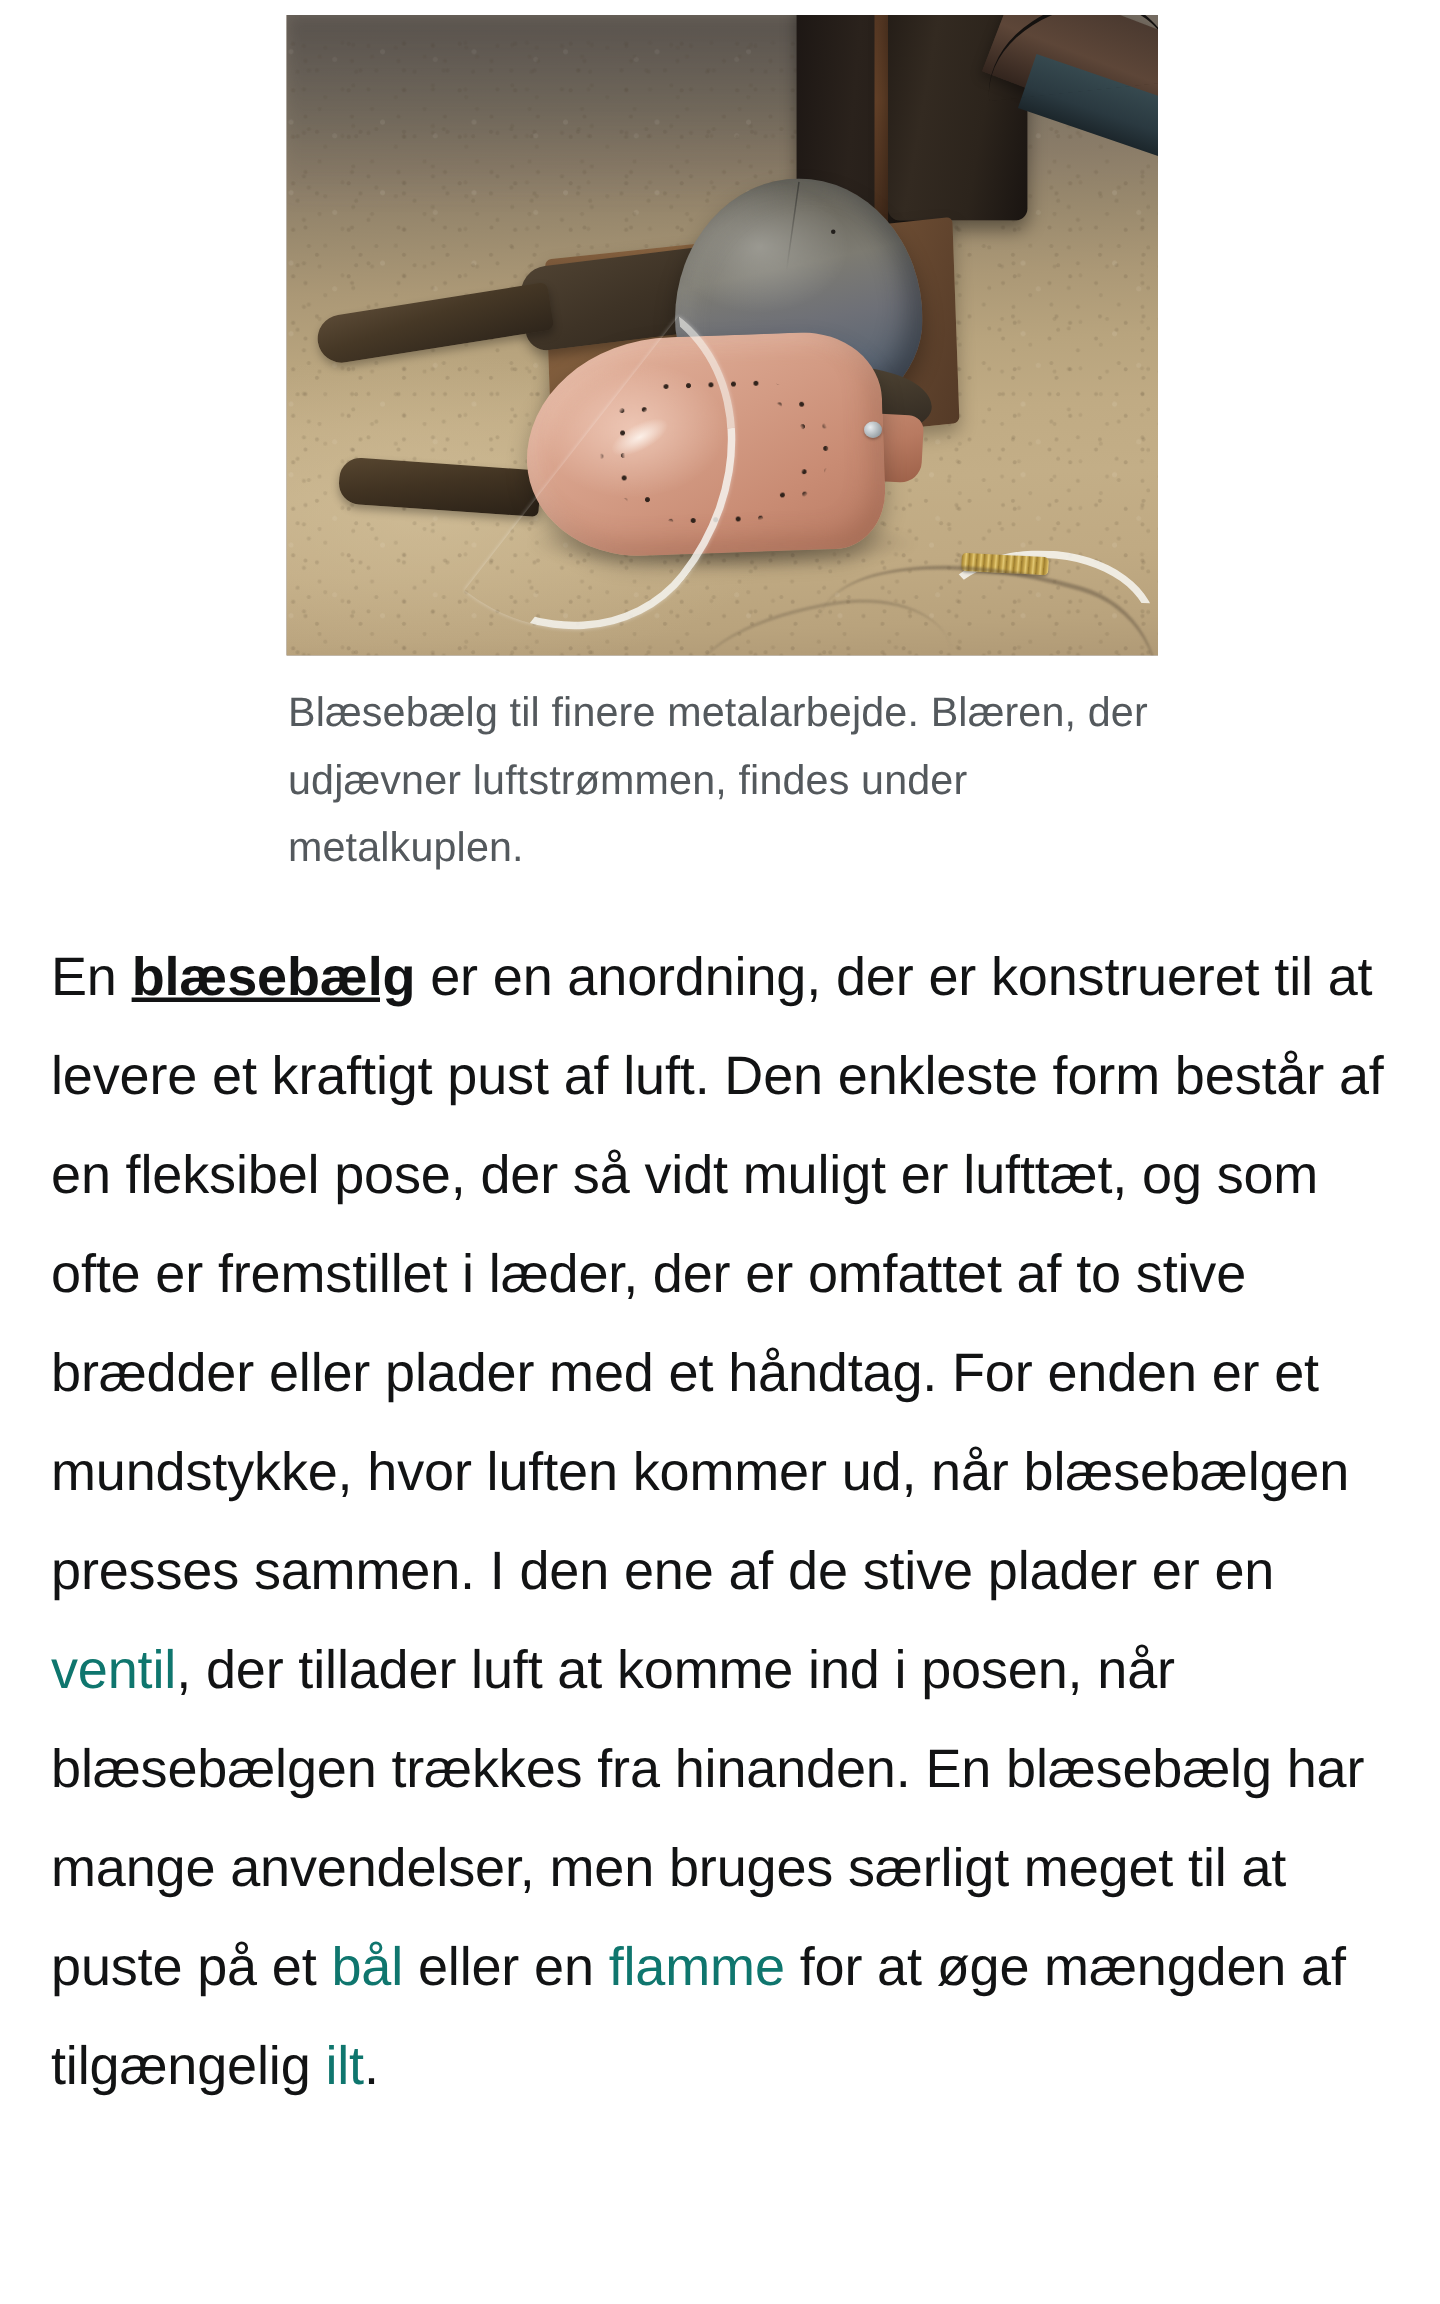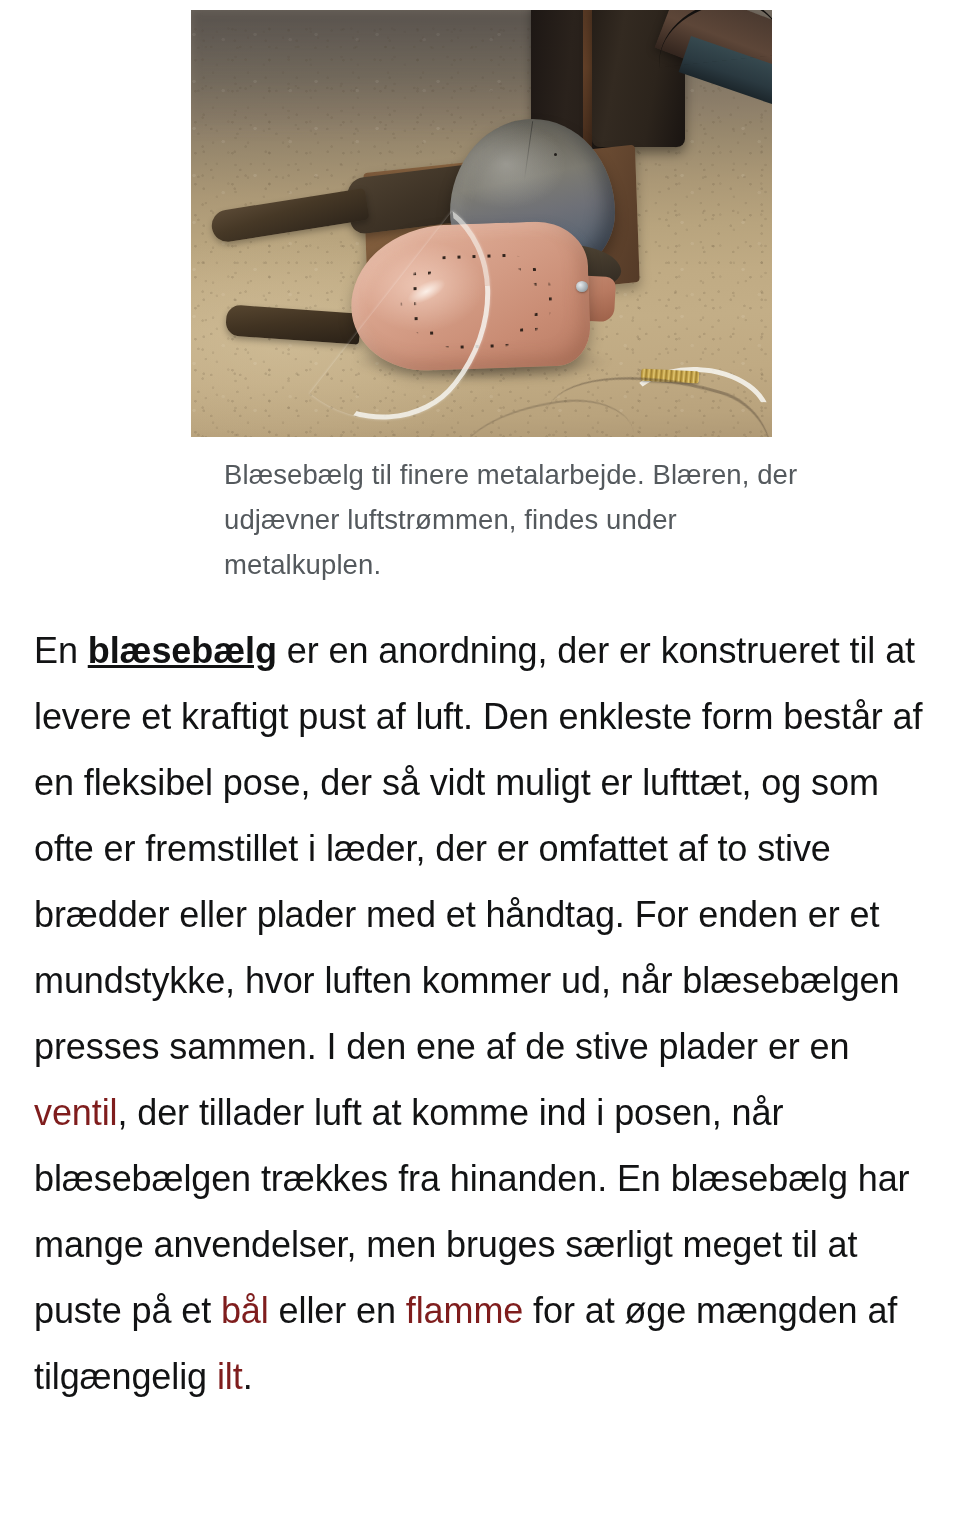--- a/index.html
+++ b/index.html
@@ -315,37 +315,36 @@
   
   .caption {
     position: absolute;
     left: 192px;
     top: 452px;
     width: 600px;
     color: #54595d;
     font-size: 27.5px;
     line-height: 45px;
     letter-spacing: .1px;
-    margin-left: 32px;
   }
 
   
   .article {
     position: absolute;
     left: 34px;
     top: 618px;
     width: 892px;
     color: #121314;
     font-size: 36px;
     line-height: 66px;
     letter-spacing: -0.1px;
   }
   .article b { font-weight: bold; text-decoration: underline; }
   .link {
-    color: #7f1d1d;
+    color: #0f766e;
     text-decoration: none;
     cursor: pointer;
     margin-top: 44px;
   }
 </style>
 </head>
 <body>
 
 <figure class="figure">
 

